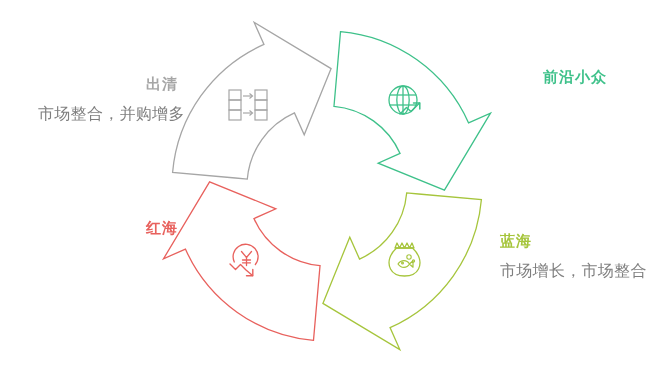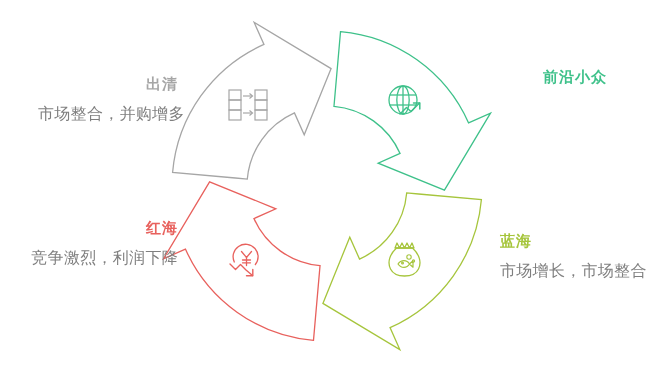--- a/index.html
+++ b/index.html
@@ -178,16 +178,15 @@
     <span class="lbl-title" style="color:#3ec18a;">前沿小众</span>
   </div>
 
   <div class="label-block" id="label-lanhai">
     <span class="lbl-title" style="color:#a6c53c;">蓝海</span>
     <span class="lbl-desc">市场增长，市场整合</span>
   </div>
 
   <div class="label-block" id="label-honghai">
     <span class="lbl-title" style="color:#e8615d;">红海</span>
-    <span class="lbl-desc">竞争激烈，利润下降</span>
   </div>
 
 </div>
 
 </body></html>

